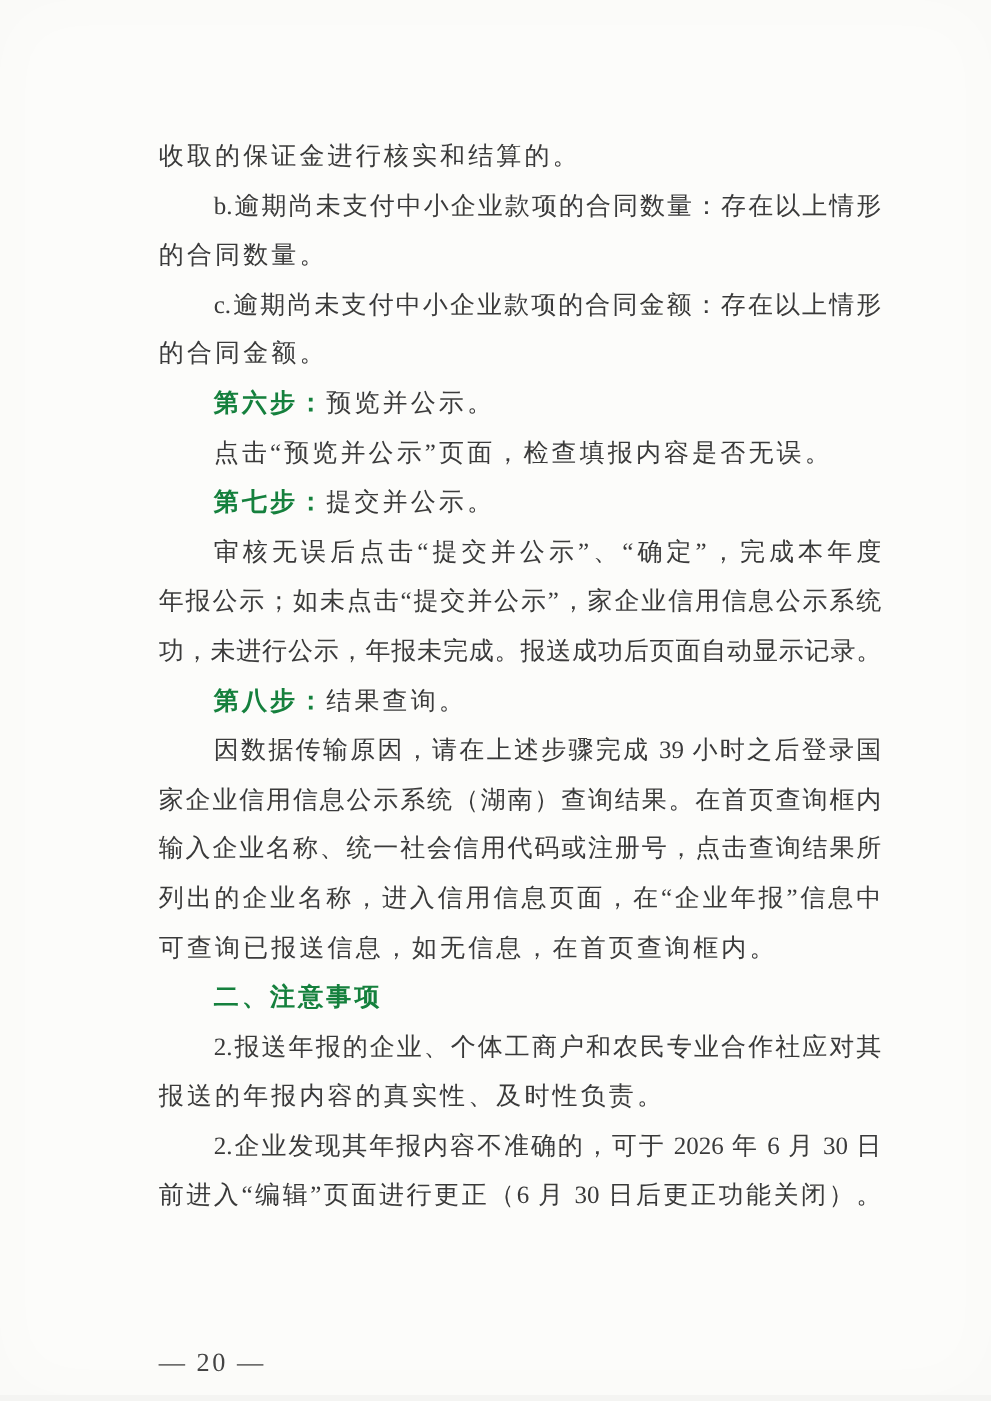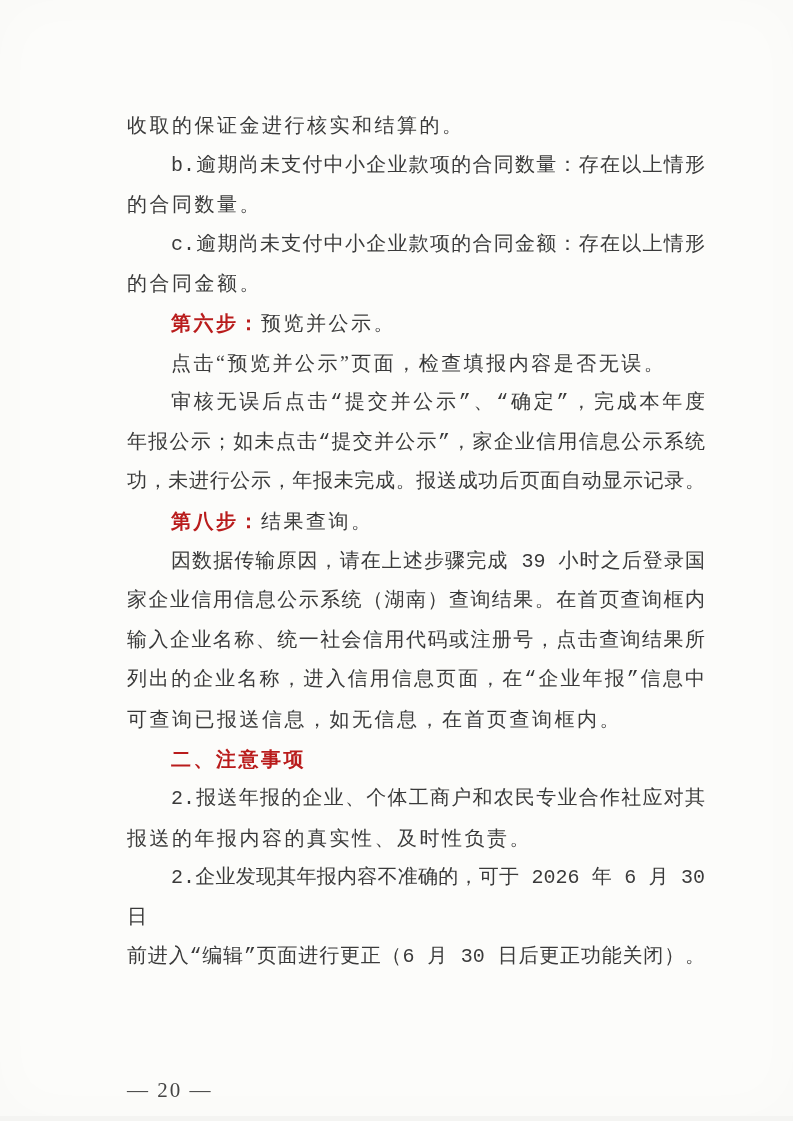--- a/index.html
+++ b/index.html
@@ -27,28 +27,27 @@
     line-height:39.6px;
     letter-spacing:2.5px;
     text-align:left;
     white-space:pre-wrap;
   }
   .line.justify{
     letter-spacing:0;
     text-align:justify;
     text-align-last:justify;
     text-justify:inter-character;
-    font-family:Liberation Mono, monospace;
   }
   .line.indent{
     text-indent:44px;
   }
   .line b{
     font-weight:bold;
-    color:#b91c1c;
+    color:#15803d;
   }
   .footer{
     position:absolute;
     left:127px;top:1078px;
     font-size:21px;
     letter-spacing:2px;
     color:#444444;
   }
 </style>
 </head>
@@ -56,20 +55,21 @@
 
 <div class="page">
   <div class="text-block">
       <p class="line"><span>收取的保证金进行核实和结算的。</span></p>
       <p class="line indent justify"><span>b.逾期尚未支付中小企业款项的合同数量：存在以上情形</span></p>
       <p class="line"><span>的合同数量。</span></p>
       <p class="line indent justify"><span>c.逾期尚未支付中小企业款项的合同金额：存在以上情形</span></p>
       <p class="line"><span>的合同金额。</span></p>
       <p class="line indent"><b>第六步：</b><span>预览并公示。</span></p>
       <p class="line indent"><span>点击“预览并公示”页面，检查填报内容是否无误。</span></p>
+      <p class="line indent"><b>第七步：</b><span>提交并公示。</span></p>
       <p class="line indent justify"><span>审核无误后点击“提交并公示”、“确定”，完成本年度</span></p>
       <p class="line justify"><span>年报公示；如未点击“提交并公示”，家企业信用信息公示系统</span></p>
       <p class="line justify"><span>功，未进行公示，年报未完成。报送成功后页面自动显示记录。</span></p>
       <p class="line indent"><b>第八步：</b><span>结果查询。</span></p>
       <p class="line indent justify"><span>因数据传输原因，请在上述步骤完成 39 小时之后登录国</span></p>
       <p class="line justify"><span>家企业信用信息公示系统（湖南）查询结果。在首页查询框内</span></p>
       <p class="line justify"><span>输入企业名称、统一社会信用代码或注册号，点击查询结果所</span></p>
       <p class="line justify"><span>列出的企业名称，进入信用信息页面，在“企业年报”信息中</span></p>
       <p class="line"><span>可查询已报送信息，如无信息，在首页查询框内。</span></p>
       <p class="line indent"><b>二、注意事项</b><span></span></p>

